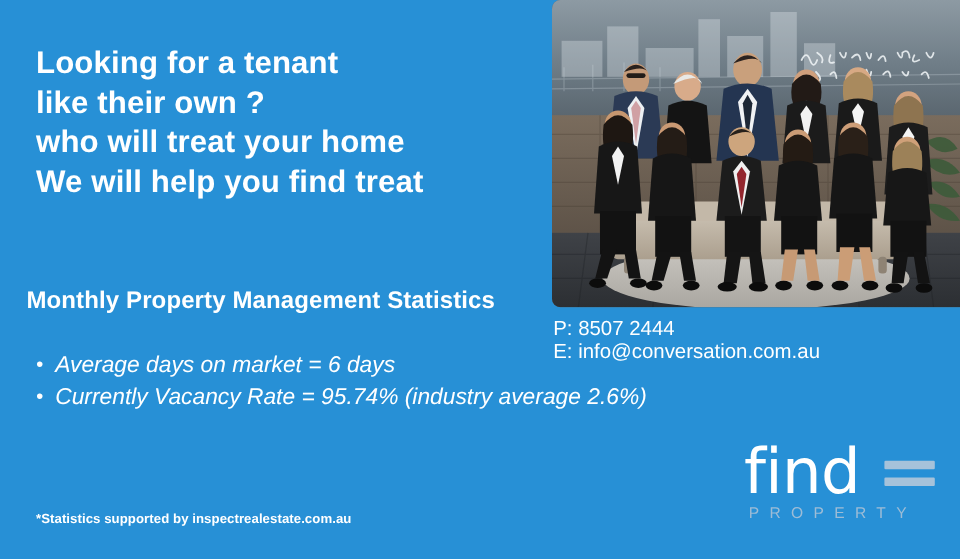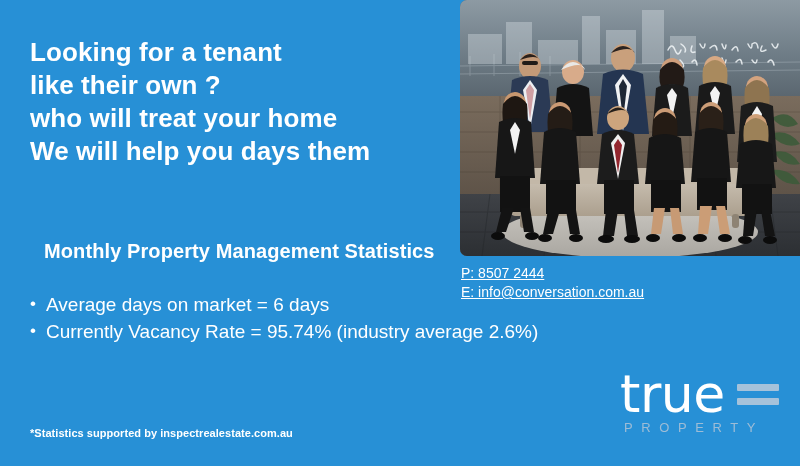--- a/index.html
+++ b/index.html
@@ -27,21 +27,21 @@
     font-size: 26px;
     font-weight: bold;
     line-height: 33px;
     letter-spacing: 0.1px;
   }
   .headline-line { display: block; white-space: nowrap; }
 
   
   .stats-heading {
     position: absolute;
-    left: 44px;
+    left: 22px;
     top: 240px;
     color: #ffffff;
     font-size: 20px;
     font-weight: bold;
     letter-spacing: 0.1px;
     white-space: nowrap;
   }
 
   
   .stats-list {
@@ -53,20 +53,21 @@
     list-style: none;
     color: #ffffff;
     font-size: 19px;
     font-weight: normal;
     line-height: 27px;
   }
   .stats-list li {
     white-space: nowrap;
     position: relative;
     padding-left: 16px;
+    font-style: italic;
   }
   .stats-list li::before {
     content: "\2022";
     position: absolute;
     left: 0;
     top: -1px;
     font-size: 17px;
   }
 
   
@@ -93,25 +94,24 @@
     background: #55646e;
   }
   .photo svg { display: block; width: 100%; height: 100%; }
 
   
   .contact {
     position: absolute;
     left: 461px;
     top: 264px;
     color: #ffffff;
-    font-size: 14px;
+    font-size: 17px;
     line-height: 19px;
     font-weight: normal;
     white-space: nowrap;
-    text-decoration: underline;
   }
   .contact div { display: block; }
 
   
   .logo {
     position: absolute;
     left: 620px;
     top: 368px;
     width: 170px;
     height: 80px;
@@ -153,21 +153,21 @@
 </style>
 </head>
 <body>
 
 <div id="poster">
 
   <div class="headline">
     <span class="headline-line">Looking for a tenant</span>
     <span class="headline-line">like their own ?</span>
     <span class="headline-line">who will treat your home</span>
-    <span class="headline-line">We will help you days them</span>
+    <span class="headline-line">We will help you find treat</span>
   </div>
 
   <div class="stats-heading">Monthly Property Management Statistics</div>
 
   <ul class="stats-list">
     <li>Average days on market = 6 days</li>
     <li>Currently Vacancy Rate = 95.74% (industry average 2.6%)</li>
   </ul>
 
   <div class="footnote">*Statistics supported by inspectrealestate.com.au</div>
@@ -362,21 +362,21 @@
       </g>
     </svg>
   </div>
 
   <div class="contact">
     <div>P: 8507 2444</div>
     <div>E: info@conversation.com.au</div>
   </div>
 
   <div class="logo">
-    <div class="logo-word">true</div>
+    <div class="logo-word">find</div>
     <div class="logo-equals">
       <span></span>
         <span></span>
     </div>
     <div class="logo-sub">PROPERTY</div>
   </div>
 
 </div>
 
 </body></html>

